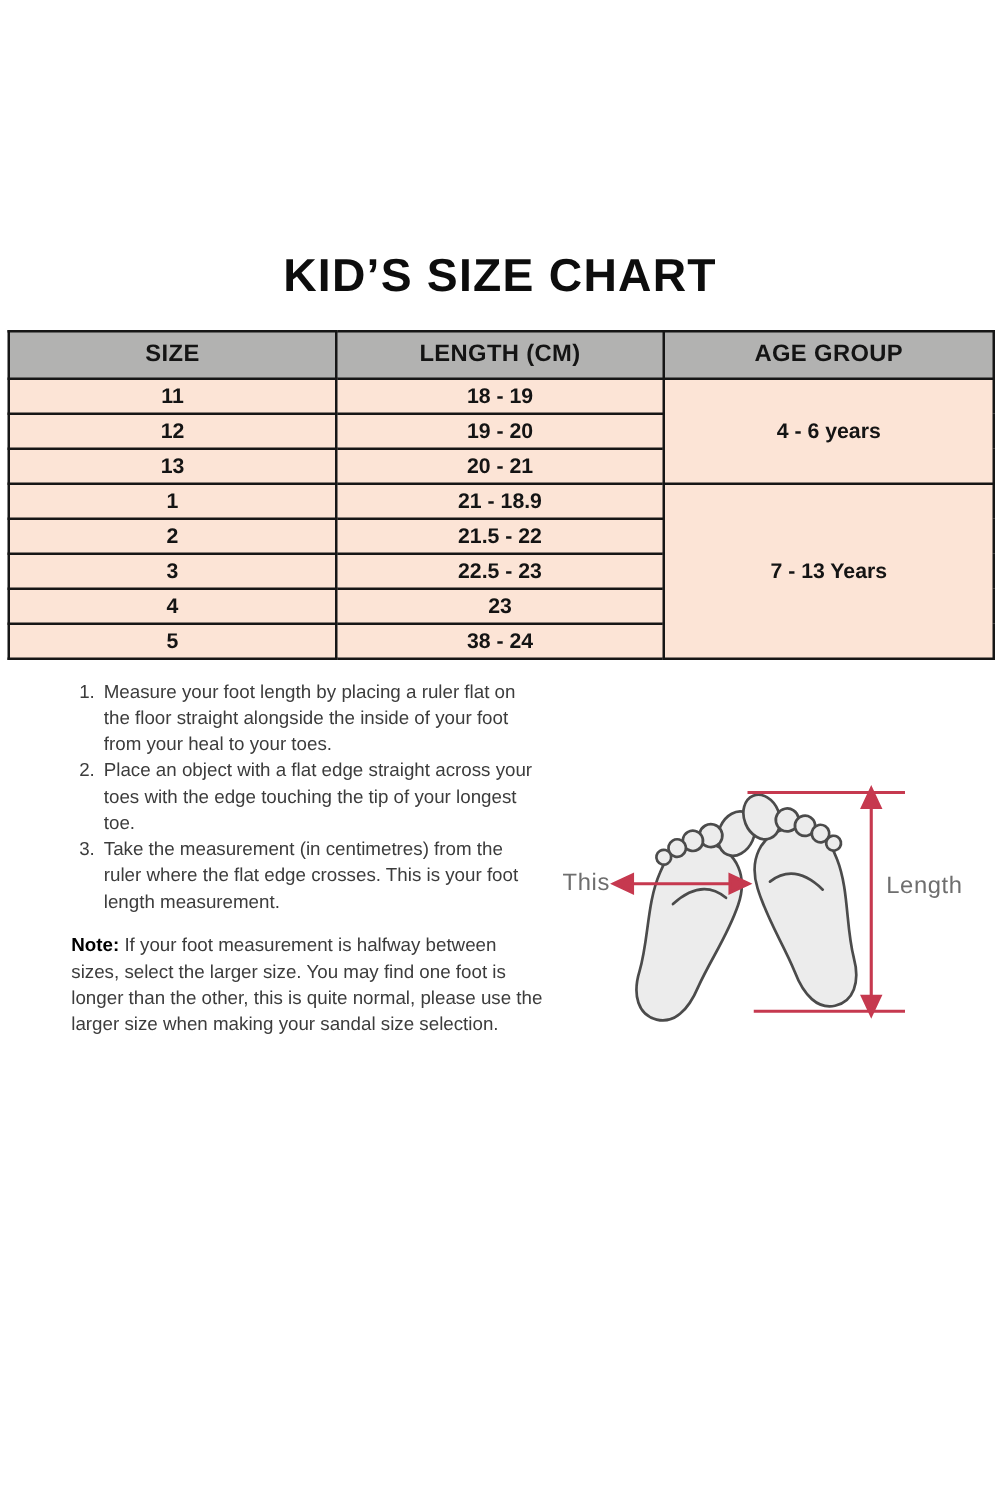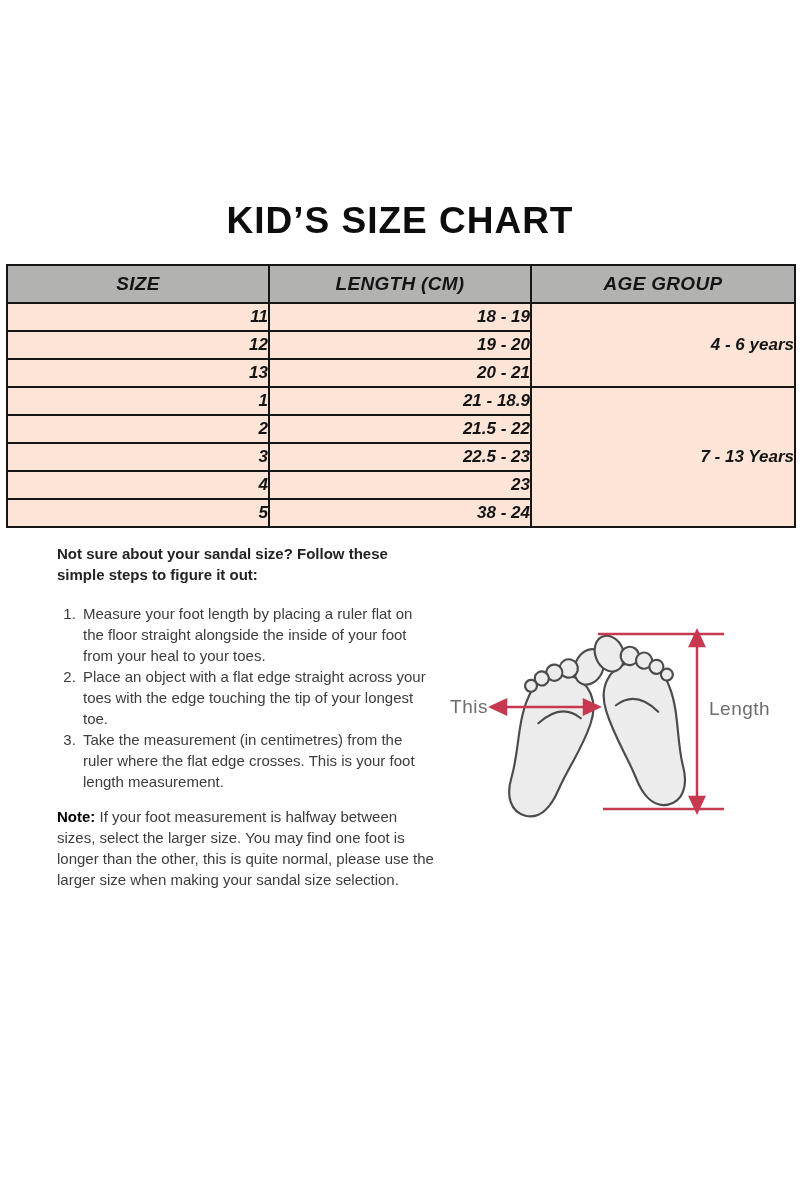--- a/index.html
+++ b/index.html
@@ -13,27 +13,26 @@
     text-align:center; font-size:37px; font-weight:bold;
     letter-spacing:1px; color:#0d0d0d;
   }
   table.size-chart {
     position:absolute; top:264px; left:6px; width:788px;
     border-collapse:collapse; table-layout:fixed;
   }
   .size-chart th, .size-chart td {
     border:2px solid #161616; text-align:center; vertical-align:middle; padding:0;
     color:#141414;
-    font-style:italic;
   }
   .size-chart th {
     background:#b2b2b1; height:36px; font-size:19px; font-weight:bold; letter-spacing:.3px;
   }
   .size-chart td {
-    background:#fce4d6; height:26px; font-size:17px; font-weight:bold;text-align:right;
+    background:#fce4d6; height:26px; font-size:17px; font-weight:bold;
   }
   .size-chart td.age { font-size:17px; }
   .instructions {
     position:absolute; left:57px; top:543px; width:378px;
     font-size:15px; line-height:21px; color:#3c3c3c;
   }
   .instructions .heading {
     font-weight:bold; color:#232323; margin:0 0 18px 0;
   }
   .instructions ol { margin:0; padding:0 0 0 23px; }
@@ -102,21 +101,20 @@
         <td>23</td>
       </tr>
       <tr>
         <td>5</td>
         <td>38 - 24</td>
       </tr>
     </tbody>
   </table>
 
   <div class="instructions">
-    <p class="heading">Not sure about your sandal size? Follow these simple steps to figure it out:</p>
     <ol>
       <li>Measure your foot length by placing a ruler flat on the floor straight alongside the inside of your foot from your heal to your toes.</li>
       <li>Place an object with a flat edge straight across your toes with the edge touching the tip of your longest toe.</li>
       <li>Take the measurement (in centimetres) from the ruler where the flat edge crosses. This is your foot length measurement.</li>
     </ol>
     <p class="note"><span class="note-label">Note:</span> <span>If your foot measurement is halfway between sizes, select the larger size. You may find one foot is longer than the other, this is quite normal, please use the larger size when making your sandal size selection.</span></p>
   </div>
 
   <div class="diagram">
     <svg width="360" height="260" viewBox="0 0 360 260">

